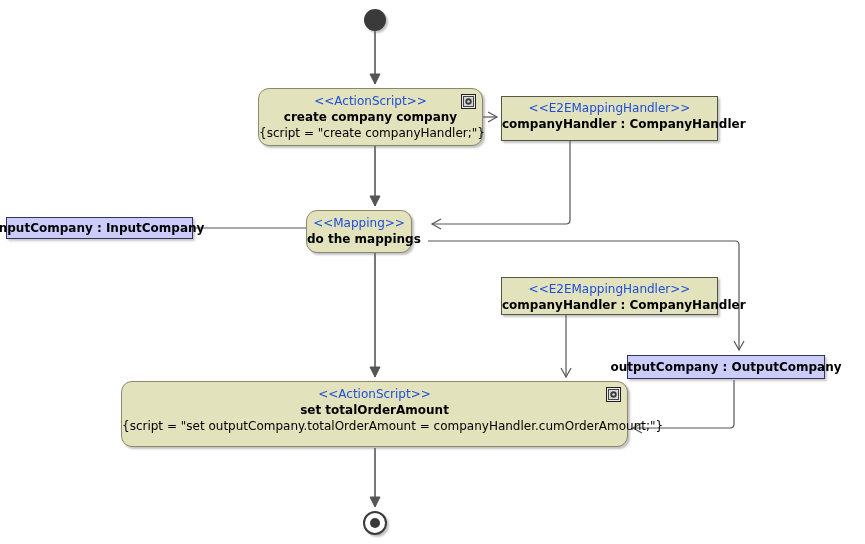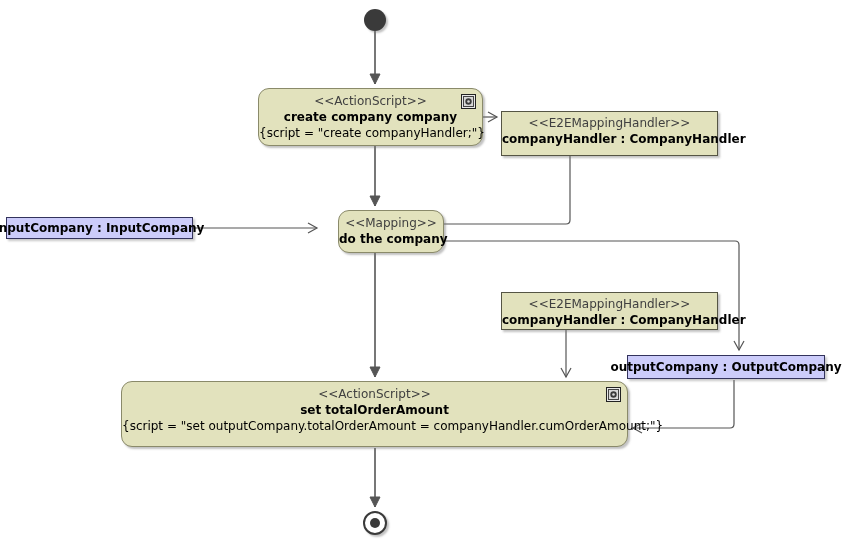--- a/index.html
+++ b/index.html
@@ -49,37 +49,36 @@
     padding-top: 4px;
   }
   .pin-node {
     position: absolute;
     box-sizing: border-box;
     background: #e2e2bd;
     border: 1px solid #555544;
     box-shadow: 2px 2px 2px rgba(120,120,120,0.45);
     text-align: center;
     padding-top: 3px;
-    margin-top: 15px;
   }
   .param-node {
     position: absolute;
     box-sizing: border-box;
     background: #ccccfa;
     border: 1px solid #33335c;
     box-shadow: 2px 2px 2px rgba(120,120,120,0.40);
     text-align: center;
     display: flex;
     align-items: center;
     justify-content: center;
   }
 
   .stereotype {
     display: block;
-    color: #404040;
+    color: #1d4ed8;
     font-size: 12px;
     line-height: 16px;
     font-family: "DejaVu Sans", sans-serif;
     white-space: nowrap;
   }
   .node-name {
     display: block;
     color: #000000;
     font-size: 12px;
     font-weight: bold;
@@ -200,23 +199,23 @@
         <circle cx="5.5" cy="5.5" r="1.3" fill="#d8d8d8"></circle>
       </svg>
     </div>
   </div>
 
   <div class="pin-node" style="left:501px; top:96px; width:217px; height:45px;">
     <span class="stereotype">&lt;&lt;E2EMappingHandler&gt;&gt;</span>
     <span class="node-name">companyHandler : CompanyHandler</span>
   </div>
 
-  <div class="mapping-node" style="left:338px; top:210px; width:106px; height:43px;">
+  <div class="mapping-node" style="left:306px; top:210px; width:106px; height:43px;">
     <span class="stereotype">&lt;&lt;Mapping&gt;&gt;</span>
-    <span class="node-name">do the company</span>
+    <span class="node-name">do the mappings</span>
   </div>
 
   <div class="param-node" style="left:6px; top:217px; width:187px; height:22px;">
     <span class="param-label">inputCompany : InputCompany</span>
   </div>
 
   <div class="pin-node" style="left:501px; top:277px; width:217px; height:38px;">
     <span class="stereotype">&lt;&lt;E2EMappingHandler&gt;&gt;</span>
     <span class="node-name">companyHandler : CompanyHandler</span>
   </div>

